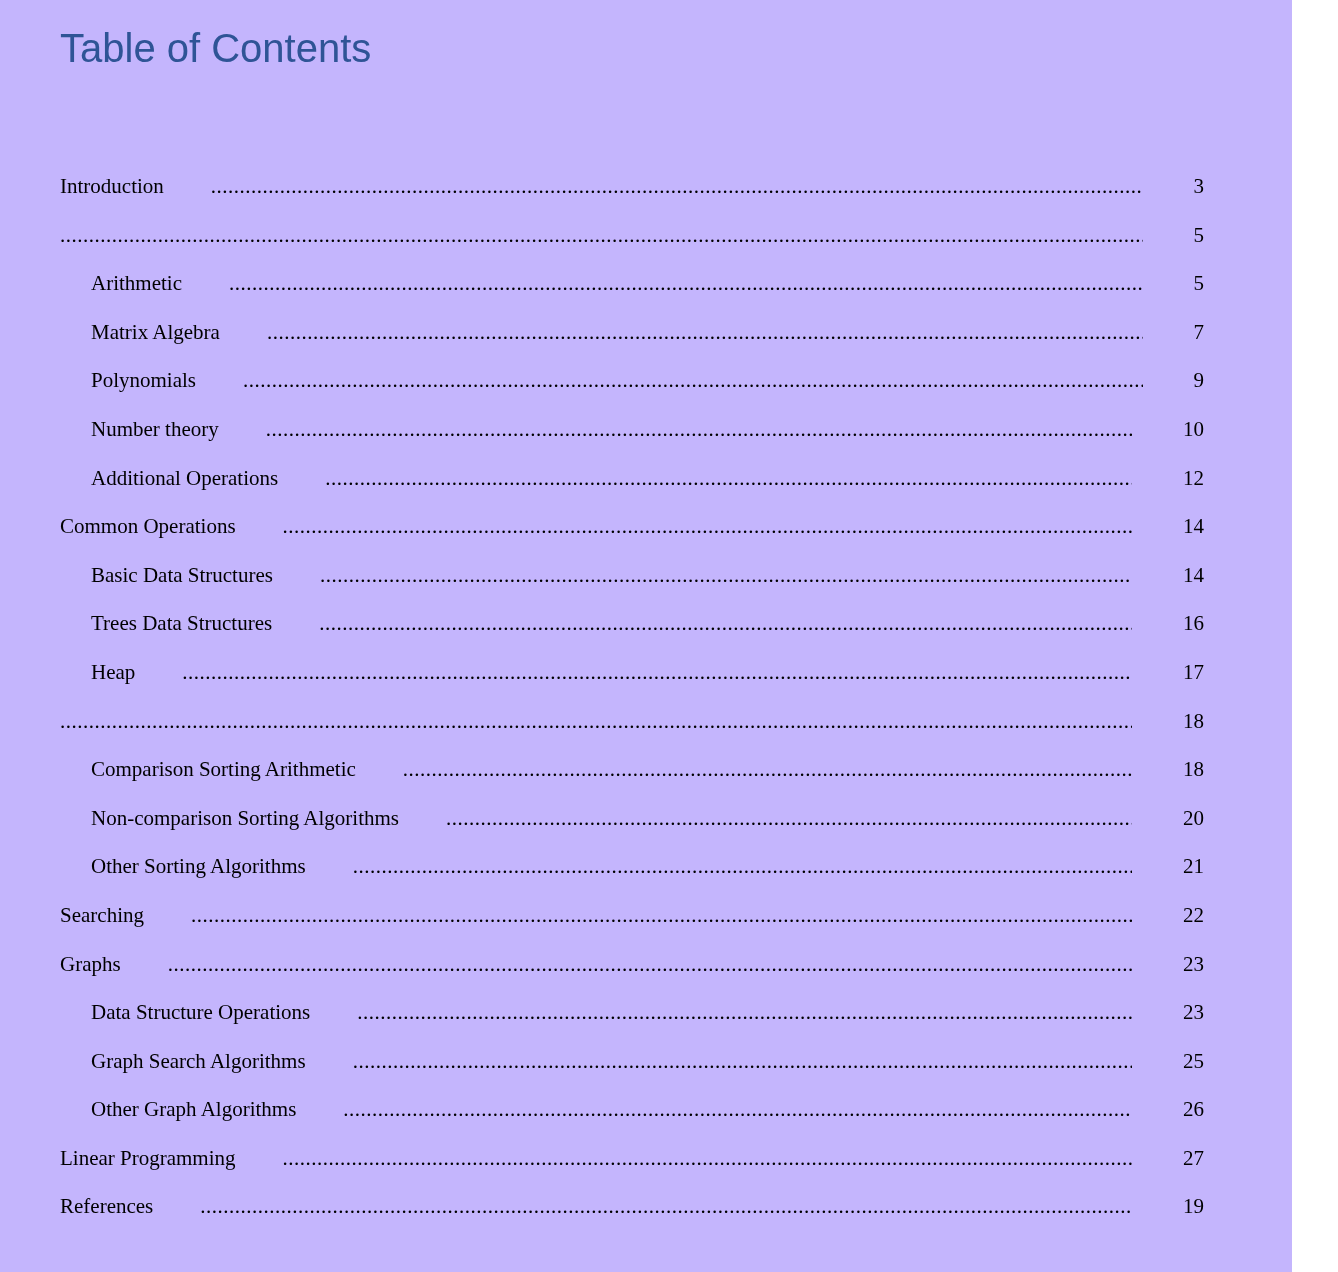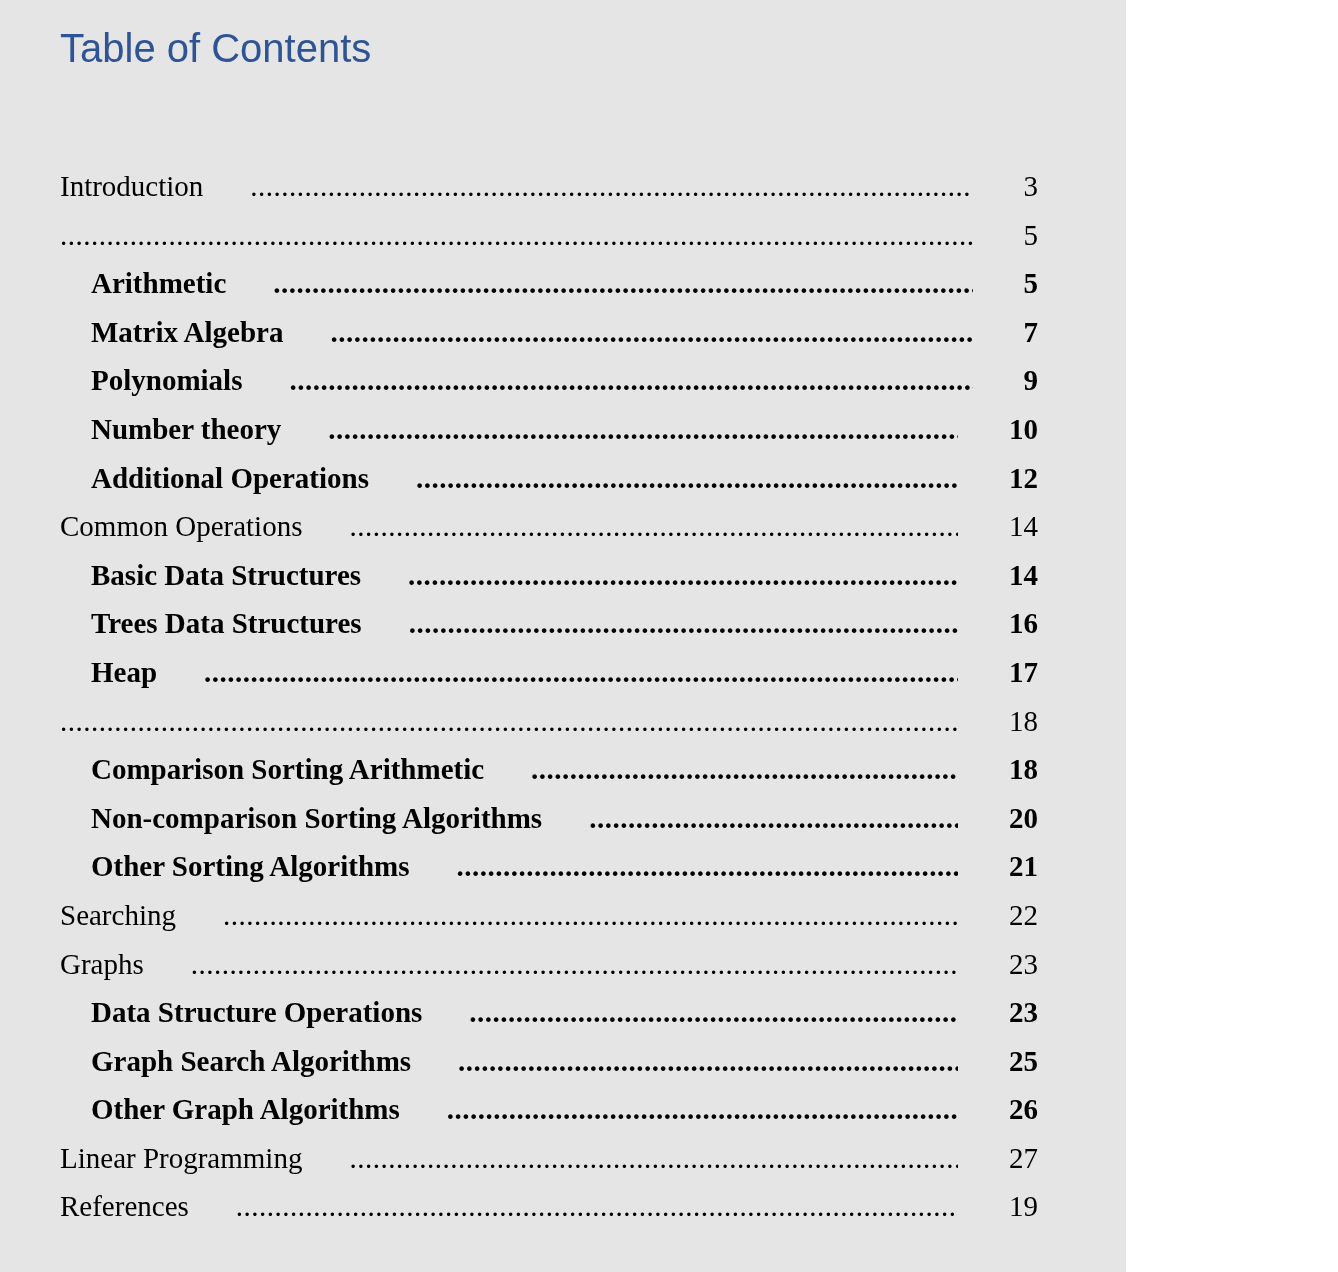--- a/index.html
+++ b/index.html
@@ -2,51 +2,50 @@
 <html><head>
 <meta charset="utf-8">
 <style>
   html, body {
     margin: 0;
     padding: 0;
     background: #ffffff;
   }
   .page {
     position: relative;
-    width: 1126px;
+    width: 1292px;
     height: 1272px;
-    background: #e5e5e5;
+    background: #c4b5fd;
     box-sizing: border-box;
     padding: 24px 88px 0 60px;
     overflow: hidden;
     font-family: "Liberation Serif", serif;
   }
   .doc-title {
     font-family: "Liberation Sans", sans-serif;
     font-size: 40px;
     font-weight: 400;
     line-height: 48px;
     margin: 0;
   }
   .toc {
     margin-top: 90px;
   }
   .toc-row {
     display: flex;
     align-items: center;
     height: 48.6px;
     line-height: 48.6px;
-    font-size: 29px;
+    font-size: 21px;
     color: #000000;
     cursor: pointer;
     gap: 44px;
   }
   .toc-row.level-2 {
     padding-left: 31px;
-    font-weight: bold;
   }
   .toc-label {
     flex: 0 0 auto;
     white-space: nowrap;
     padding-right: 3px;
   }
   .toc-dots {
     flex: 1 1 auto;
     overflow: hidden;
     white-space: nowrap;

